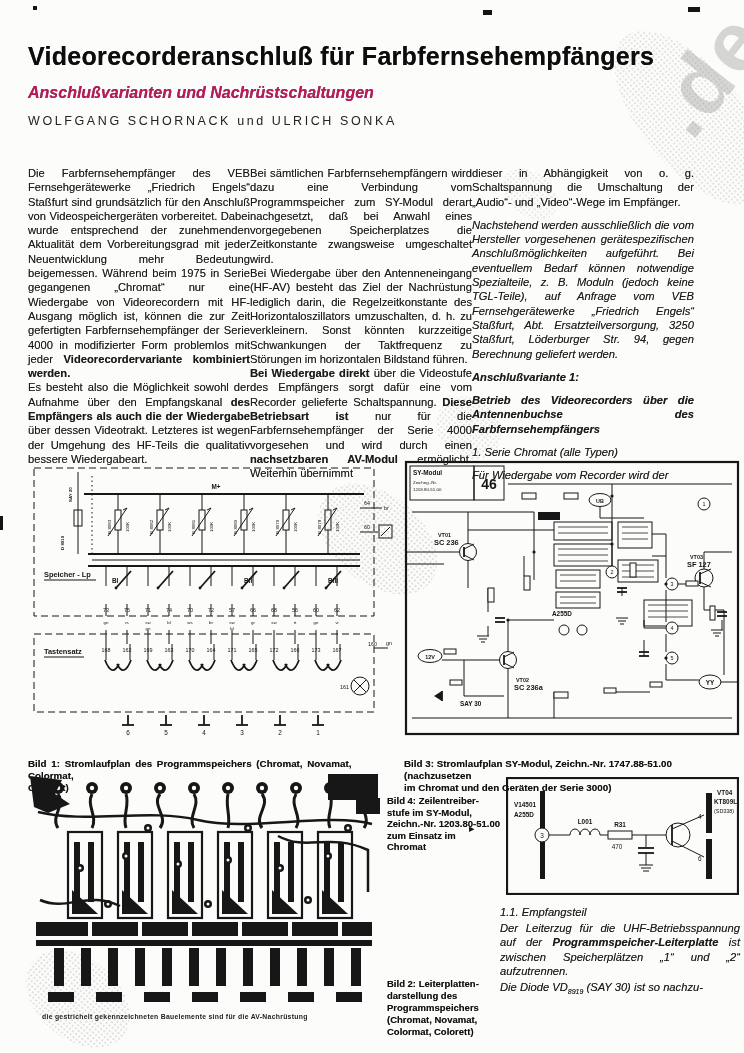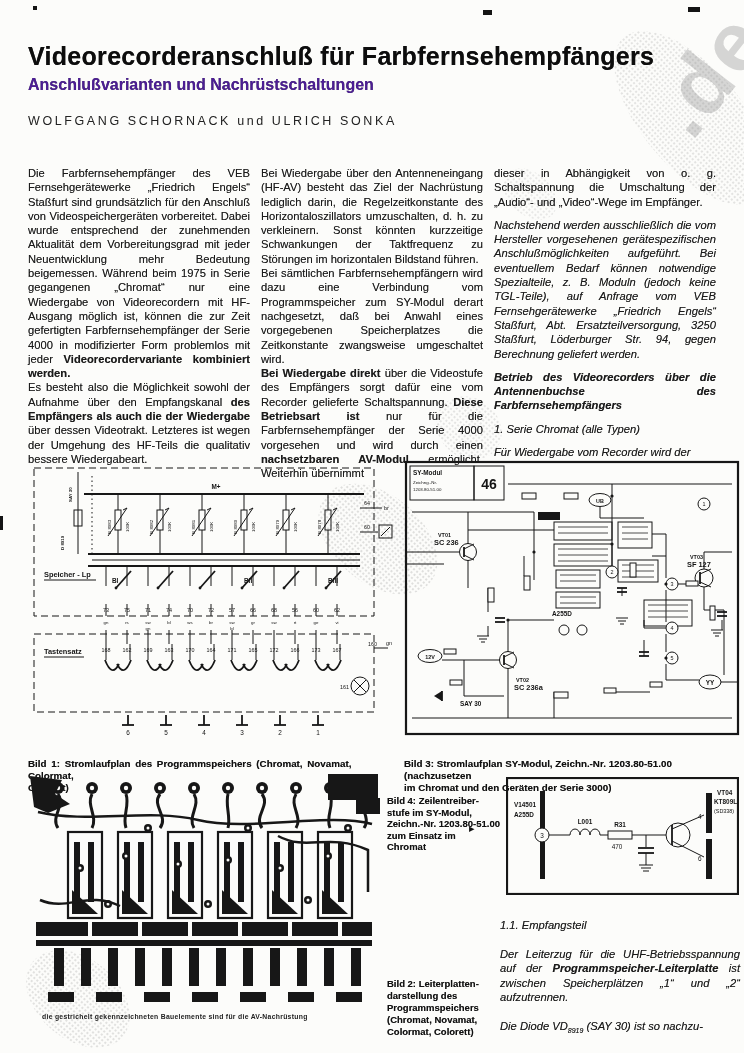--- a/index.html
+++ b/index.html
@@ -1,35 +1,35 @@
 <!DOCTYPE html>
 <html><head>
 <meta charset="utf-8">
 <style>
   html,body{margin:0;padding:0;background:#e8e8e6;}
   .page{position:relative;width:744px;height:1053px;margin:0 auto;background:#fcfcfa;overflow:hidden;
         font-family:"Liberation Sans",sans-serif;color:#1a1a1a;}
   
   .title{position:absolute;left:28px;top:42px;width:700px;font-size:25px;font-weight:800;
          letter-spacing:.3px;color:#0d0d0d;text-shadow:0 0 .6px rgba(0,0,0,.7);}
-  .subtitle{position:absolute;left:28px;top:76px;width:600px;font-size:16px;font-weight:800;
-         color:#4c1d95;text-shadow:0 0 .5px rgba(0,0,0,.65);}
+  .subtitle{position:absolute;left:28px;top:84px;width:600px;font-size:16px;font-weight:800;
+         color:#be185d;text-shadow:0 0 .5px rgba(0,0,0,.65);font-style:italic;}
   .authors{position:absolute;left:28px;top:114px;width:650px;font-size:12.5px;letter-spacing:2.6px;color:#222;}
   .affil{position:absolute;left:28px;top:138px;width:650px;font-size:9.3px;font-weight:700;color:#111;}
   
-  .cols{position:absolute;left:28px;top:166px;width:690px;display:flex;gap:11px;}
+  .cols{position:absolute;left:28px;top:166px;width:690px;display:flex;}
   .col{width:222px;font-size:11.2px;line-height:14.3px;text-align:justify;
        text-shadow:0 0 .4px rgba(0,0,0,.5);}
   .para{margin:0;}
   .para.gap{margin-top:9px;font-style:italic;}
   .bold{font-weight:700;}
   sub{font-size:7px;}
   .br-col{position:absolute;left:500px;top:903px;width:240px;font-size:11.2px;line-height:14.2px;
        text-align:justify;text-shadow:0 0 .4px rgba(0,0,0,.5);}
-  .br-col .para.gap{margin-top:15px;}
+  .br-col .para.gap{margin-top:2px;}
   
   .cap{position:absolute;font-weight:700;color:#111;white-space:pre-line;
        text-shadow:0 0 .4px rgba(0,0,0,.5);margin-top:16px;}
   .cap1{left:28px;top:742px;width:360px;font-size:9.8px;line-height:12px;word-spacing:2px;}
   .cap3{left:404px;top:742px;width:338px;font-size:9.8px;line-height:12px;}
   .cap4{left:387px;top:779px;width:114px;font-size:9.5px;line-height:11.6px;}
   .cap2{left:387px;top:962px;width:112px;font-size:9.5px;line-height:12px;}
   .foot2{position:absolute;left:42px;top:1013px;width:330px;font-size:6.8px;font-weight:700;
          letter-spacing:.3px;color:#222;}
   .contarrow{position:absolute;left:469px;top:822px;font-size:11px;color:#111;}
@@ -79,27 +79,28 @@
   <div class="title">Videorecorderanschluß für Farbfernsehempfängers</div>
   <div class="subtitle">Anschlußvarianten und Nachrüstschaltungen</div>
   <div class="authors">WOLFGANG SCHORNACK und ULRICH SONKA</div>
 
   <div class="cols">
     <div class="col">
         <p class="para"><span>Die Farbfernsehempfänger des VEB Fernsehgerätewerke „Friedrich Engels“ Staßfurt sind grundsätzlich für den Anschluß von Videospeichergeräten vorbereitet. Dabei wurde entsprechend der zunehmenden Aktualität dem Vorbereitungsgrad mit jeder Neuentwicklung mehr Bedeutung beigemessen. Während beim 1975 in Serie gegangenen „Chromat“ nur eine Wiedergabe von Videorecordern mit HF-Ausgang möglich ist, können die zur Zeit gefertigten Farbfernsehempfänger der Serie 4000 in modifizierter Form problemlos mit jeder </span><span class="bold">Videorecordervariante kombiniert werden.</span></p>
         <p class="para"><span>Es besteht also die Möglichkeit sowohl der Aufnahme über den Empfangskanal </span><span class="bold">des Empfängers als auch die der Wiedergabe</span><span> über dessen Videotrakt. Letzteres ist wegen der Umgehung des HF-Teils die qualitativ bessere Wiedergabeart.</span></p>
       </div>
     <div class="col">
+        <p class="para"><span>Bei sämtlichen Farbfernsehempfängern wird dazu eine Verbindung vom Programmspeicher zum SY-Modul derart nachgesetzt, daß bei Anwahl eines vorgegebenen Speicherplatzes die Zeitkonstante zwangsweise umgeschaltet wird.</span></p>
         <p class="para"><span>Bei Wiedergabe über den Antenneneingang (HF-AV) besteht das Ziel der Nachrüstung lediglich darin, die Regelzeitkonstante des Horizontaloszillators umzuschalten, d. h. zu verkleinern. Sonst könnten kurzzeitige Schwankungen der Taktfrequenz zu Störungen im horizontalen Bildstand führen.</span></p>
-        <p class="para"><span>Bei sämtlichen Farbfernsehempfängern wird dazu eine Verbindung vom Programmspeicher zum SY-Modul derart nachgesetzt, daß bei Anwahl eines vorgegebenen Speicherplatzes die Zeitkonstante zwangsweise umgeschaltet wird.</span></p>
         <p class="para"><span class="bold">Bei Wiedergabe direkt</span><span> über die Videostufe des Empfängers sorgt dafür eine vom Recorder gelieferte Schaltspannung. </span><span class="bold">Diese Betriebsart ist</span><span> nur für die Farbfernsehempfänger der Serie 4000 vorgesehen und wird durch einen </span><span class="bold">nachsetzbaren AV-Modul</span><span> ermöglicht. Weiterhin übernimmt</span></p>
       </div>
     <div class="col">
         <p class="para"><span>dieser in Abhängigkeit von o. g. Schaltspannung die Umschaltung der „Audio“- und „Video“-Wege im Empfänger.</span></p>
         <p class="para gap"><span>Nachstehend werden ausschließlich die vom Hersteller vorgesehenen gerätespezifischen Anschlußmöglichkeiten aufgeführt. Bei eventuellem Bedarf können notwendige Spezialteile, z. B. Moduln (jedoch keine TGL-Teile), auf Anfrage vom VEB Fernsehgerätewerke „Friedrich Engels“ Staßfurt, Abt. Ersatzteilversorgung, 3250 Staßfurt, Löderburger Str. 94, gegen Berechnung geliefert werden.</span></p>
+        <p class="para gap bold"><span class="bold">Anschlußvariante 1:</span></p>
         <p class="para gap bold"><span class="bold">Betrieb des Videorecorders über die Antennenbuchse des Farbfernsehempfängers</span></p>
         <p class="para gap"><span>1. Serie Chromat (alle Typen)</span></p>
         <p class="para gap"><span>Für Wiedergabe vom Recorder wird der</span></p>
       </div>
   </div>
 
   <svg id="fig1" class="fig" style="left:28px;top:458px;width:368px;height:280px" viewBox="0 0 368 280">
     <rect x="6" y="10" width="340" height="148" class="ln dash"></rect>
     <rect x="6" y="176" width="340" height="78" class="ln dash"></rect>
     <line x1="56" y1="36" x2="336" y2="36" class="lnb"></line>
@@ -425,21 +426,21 @@
         <circle cx="208" cy="36" r="1.6" class="fill"></circle>
         <circle cx="130" cy="92" r="1.6" class="fill"></circle>
         <circle cx="262" cy="124" r="1.6" class="fill"></circle>
         <circle cx="208" cy="84" r="1.6" class="fill"></circle>
         <circle cx="104" cy="160" r="1.6" class="fill"></circle>
         <circle cx="262" cy="198" r="1.6" class="fill"></circle>
         <path d="M30,236 l8,-5 v10 z" class="fill"></path>
         <line x1="38" y1="231" x2="38" y2="241" class="lnb"></line>
       </g>
   </svg>
-  <div class="cap cap3">Bild 3: Stromlaufplan SY-Modul, Zeichn.-Nr. 1203.80-51.00 (nachzusetzen
+  <div class="cap cap3">Bild 3: Stromlaufplan SY-Modul, Zeichn.-Nr. 1747.88-51.00 (nachzusetzen
 im Chromat und den Geräten der Serie 3000)</div>
 
   <svg id="fig2" class="fig" style="left:28px;top:772px;width:352px;height:234px" viewBox="0 0 352 234">
     <g id="fig2-dyn">
         <circle cx="30" cy="16" r="6" class="fill"></circle>
         <circle cx="30" cy="16" r="2.2" fill="#fcfcfa"></circle>
         <path d="M30,22 C 38,34 22,44 30,56" stroke="#171717" stroke-width="3" fill="none"></path>
         <circle cx="64" cy="16" r="6" class="fill"></circle>
         <circle cx="64" cy="16" r="2.2" fill="#fcfcfa"></circle>
         <path d="M64,22 C 58,34 70,44 64,56" stroke="#171717" stroke-width="3" fill="none"></path>

